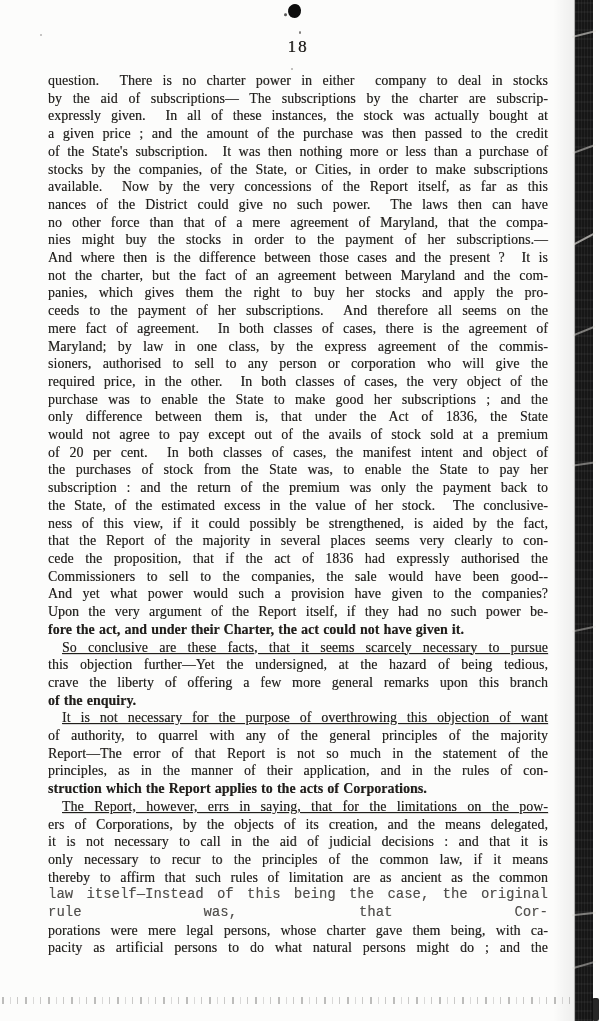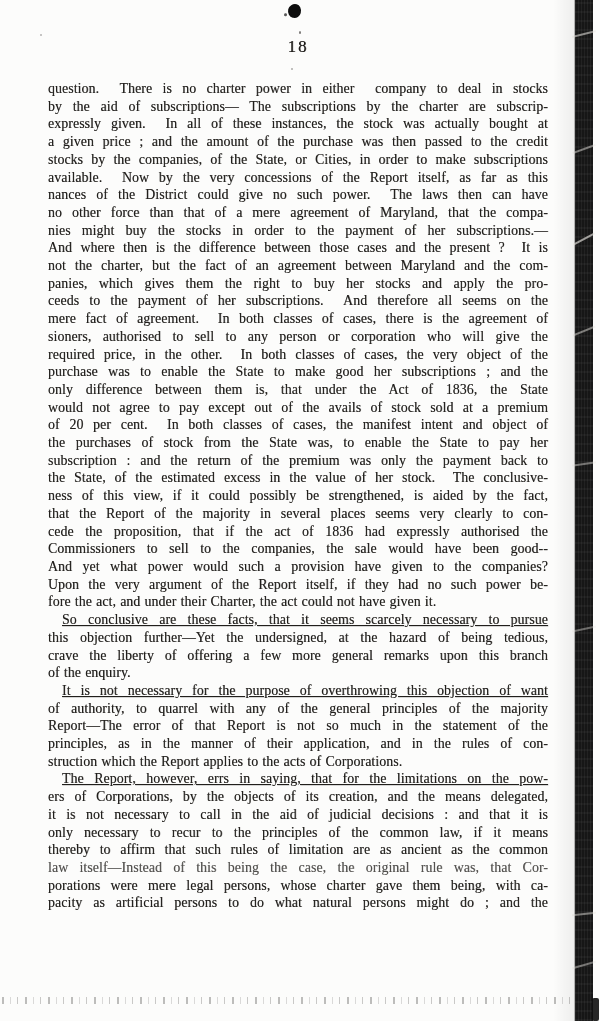--- a/index.html
+++ b/index.html
@@ -33,38 +33,38 @@
     left: 0;
     width: 596px;
     text-align: center;
     font-size: 17px;
     letter-spacing: 2px;
     color: #1c1a18;
     text-shadow: 0.4px 0.4px 0.3px rgba(25,23,20,0.55);
   }
   .text-block {
     position: absolute;
-    top: 80px;
+    top: 72px;
     left: 48px;
     width: 500px;
     font-size: 13.8px;
     line-height: 17.7px;
     letter-spacing: 0.1px;
     word-spacing: 0.6px;
     text-shadow: 0.35px 0.35px 0.25px rgba(30,28,25,0.5);
   }
   .para { margin: 0; }
   .line {
     white-space: pre-wrap;
     text-align: justify;
     text-align-last: justify;
   }
-  .line.para-end { text-align-last: left; }
+  .line.para-end { text-align-last: left; font-weight: bold; }
   .line.first-indent { text-indent: 14px; text-decoration: underline; }
-  .line.faded { opacity: 0.78; filter: blur(0.3px); }
+  .line.faded { opacity: 0.78; filter: blur(0.3px); font-family: Liberation Mono, monospace; }
 
   
   .ink-blot {
     position: absolute;
     top: 4px; left: 288px;
     width: 13px; height: 14px;
     background: #0d0d0d;
     border-radius: 58% 46% 52% 50% / 50% 55% 45% 55%;
     transform: rotate(12deg);
   }
@@ -146,30 +146,32 @@
   <div class="speck s3"></div>
 
   <div class="page-number">18</div>
 
   <div class="text-block">
       <div class="para">
         <div class="line">question.  There is no charter power in either  company to deal in stocks</div>
         <div class="line">by the aid of subscriptions— The subscriptions by the charter are subscrip-</div>
         <div class="line">expressly given.  In all of these instances, the stock was actually bought at</div>
         <div class="line">a given price ; and the amount of the purchase was then passed to the credit</div>
+        <div class="line">of the State's subscription.  It was then nothing more or less than a purchase of</div>
         <div class="line">stocks by the companies, of the State, or Cities, in order to make subscriptions</div>
         <div class="line">available.  Now by the very concessions of the Report itself, as far as this</div>
         <div class="line">nances of the District could give no such power.  The laws then can have</div>
         <div class="line">no other force than that of a mere agreement of Maryland, that the compa-</div>
         <div class="line">nies might buy the stocks in order to the payment of her subscriptions.—</div>
         <div class="line">And where then is the difference between those cases and the present ?  It is</div>
         <div class="line">not the charter, but the fact of an agreement between Maryland and the com-</div>
         <div class="line">panies, which gives them the right to buy her stocks and apply the pro-</div>
         <div class="line">ceeds to the payment of her subscriptions.  And therefore all seems on the</div>
         <div class="line">mere fact of agreement.  In both classes of cases, there is the agreement of</div>
+        <div class="line">Maryland; by law in one class, by the express agreement of the commis-</div>
         <div class="line">sioners, authorised to sell to any person or corporation who will give the</div>
         <div class="line">required price, in the other.  In both classes of cases, the very object of the</div>
         <div class="line">purchase was to enable the State to make good her subscriptions ; and the</div>
         <div class="line">only difference between them is, that under the Act of 1836, the State</div>
         <div class="line">would not agree to pay except out of the avails of stock sold at a premium</div>
         <div class="line">of 20 per cent.  In both classes of cases, the manifest intent and object of</div>
         <div class="line">the purchases of stock from the State was, to enable the State to pay her</div>
         <div class="line">subscription : and the return of the premium was only the payment back to</div>
         <div class="line">the State, of the estimated excess in the value of her stock.  The conclusive-</div>
         <div class="line">ness of this view, if it could possibly be strengthened, is aided by the fact,</div>

